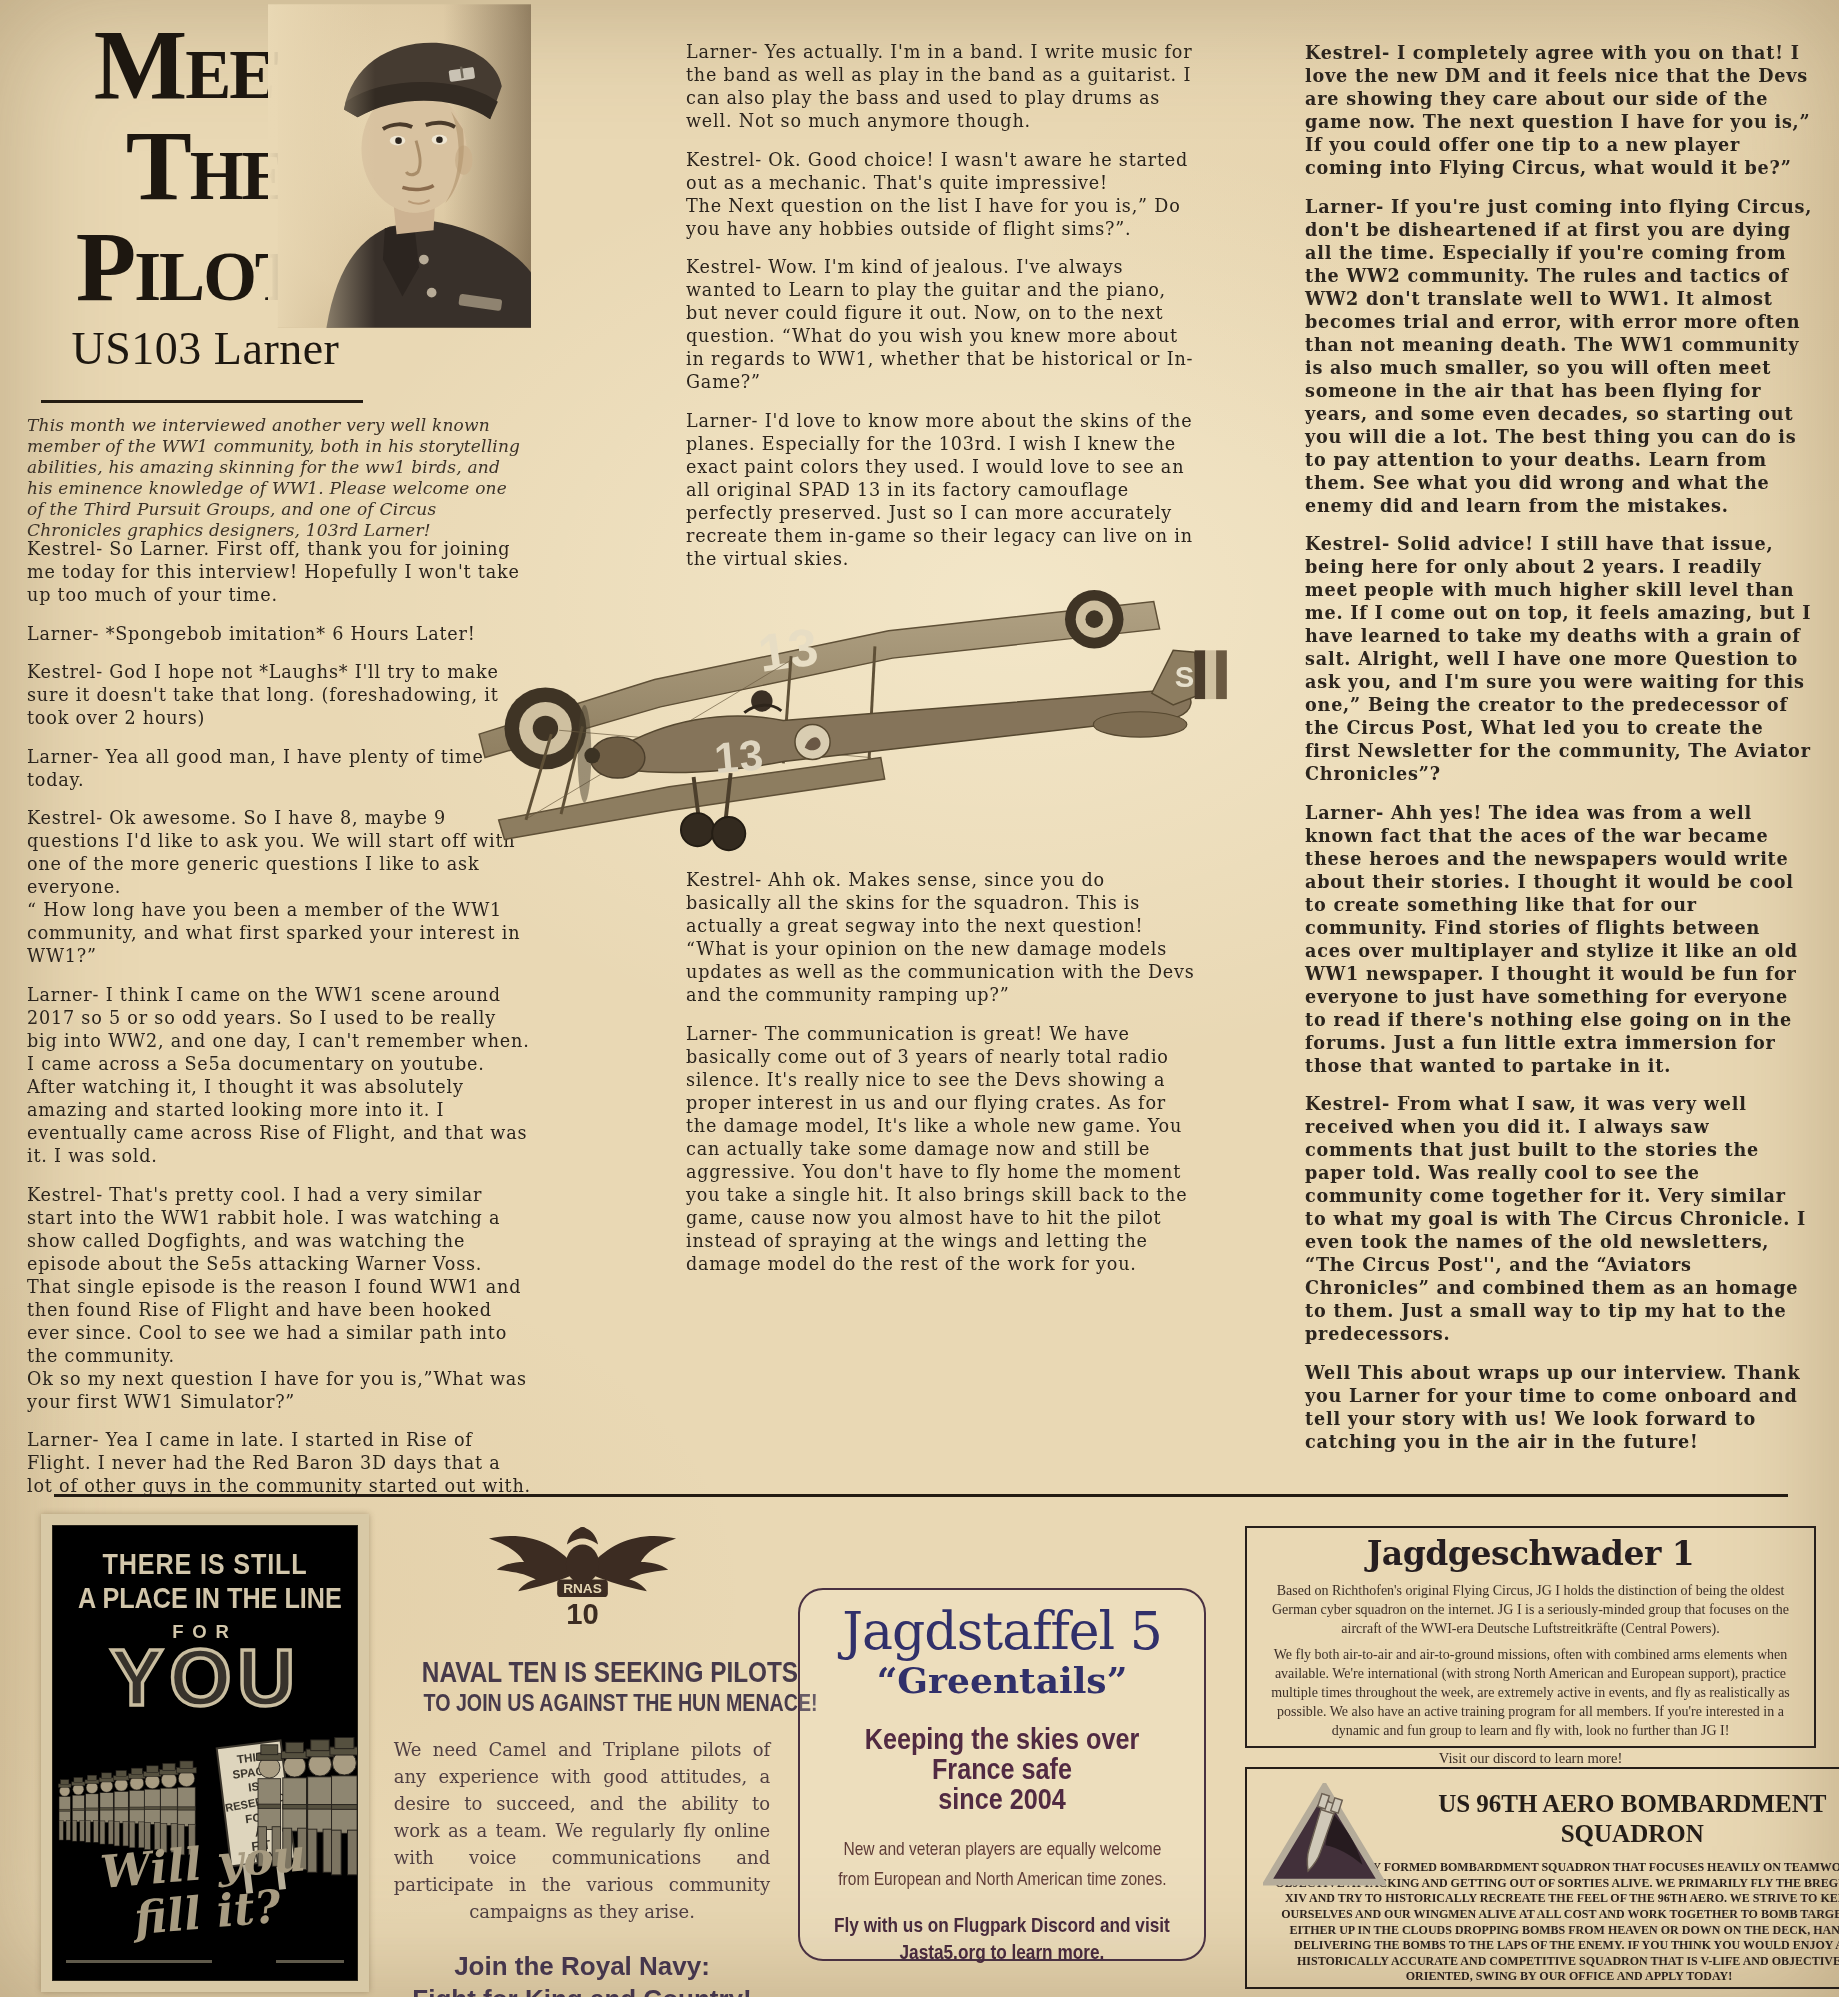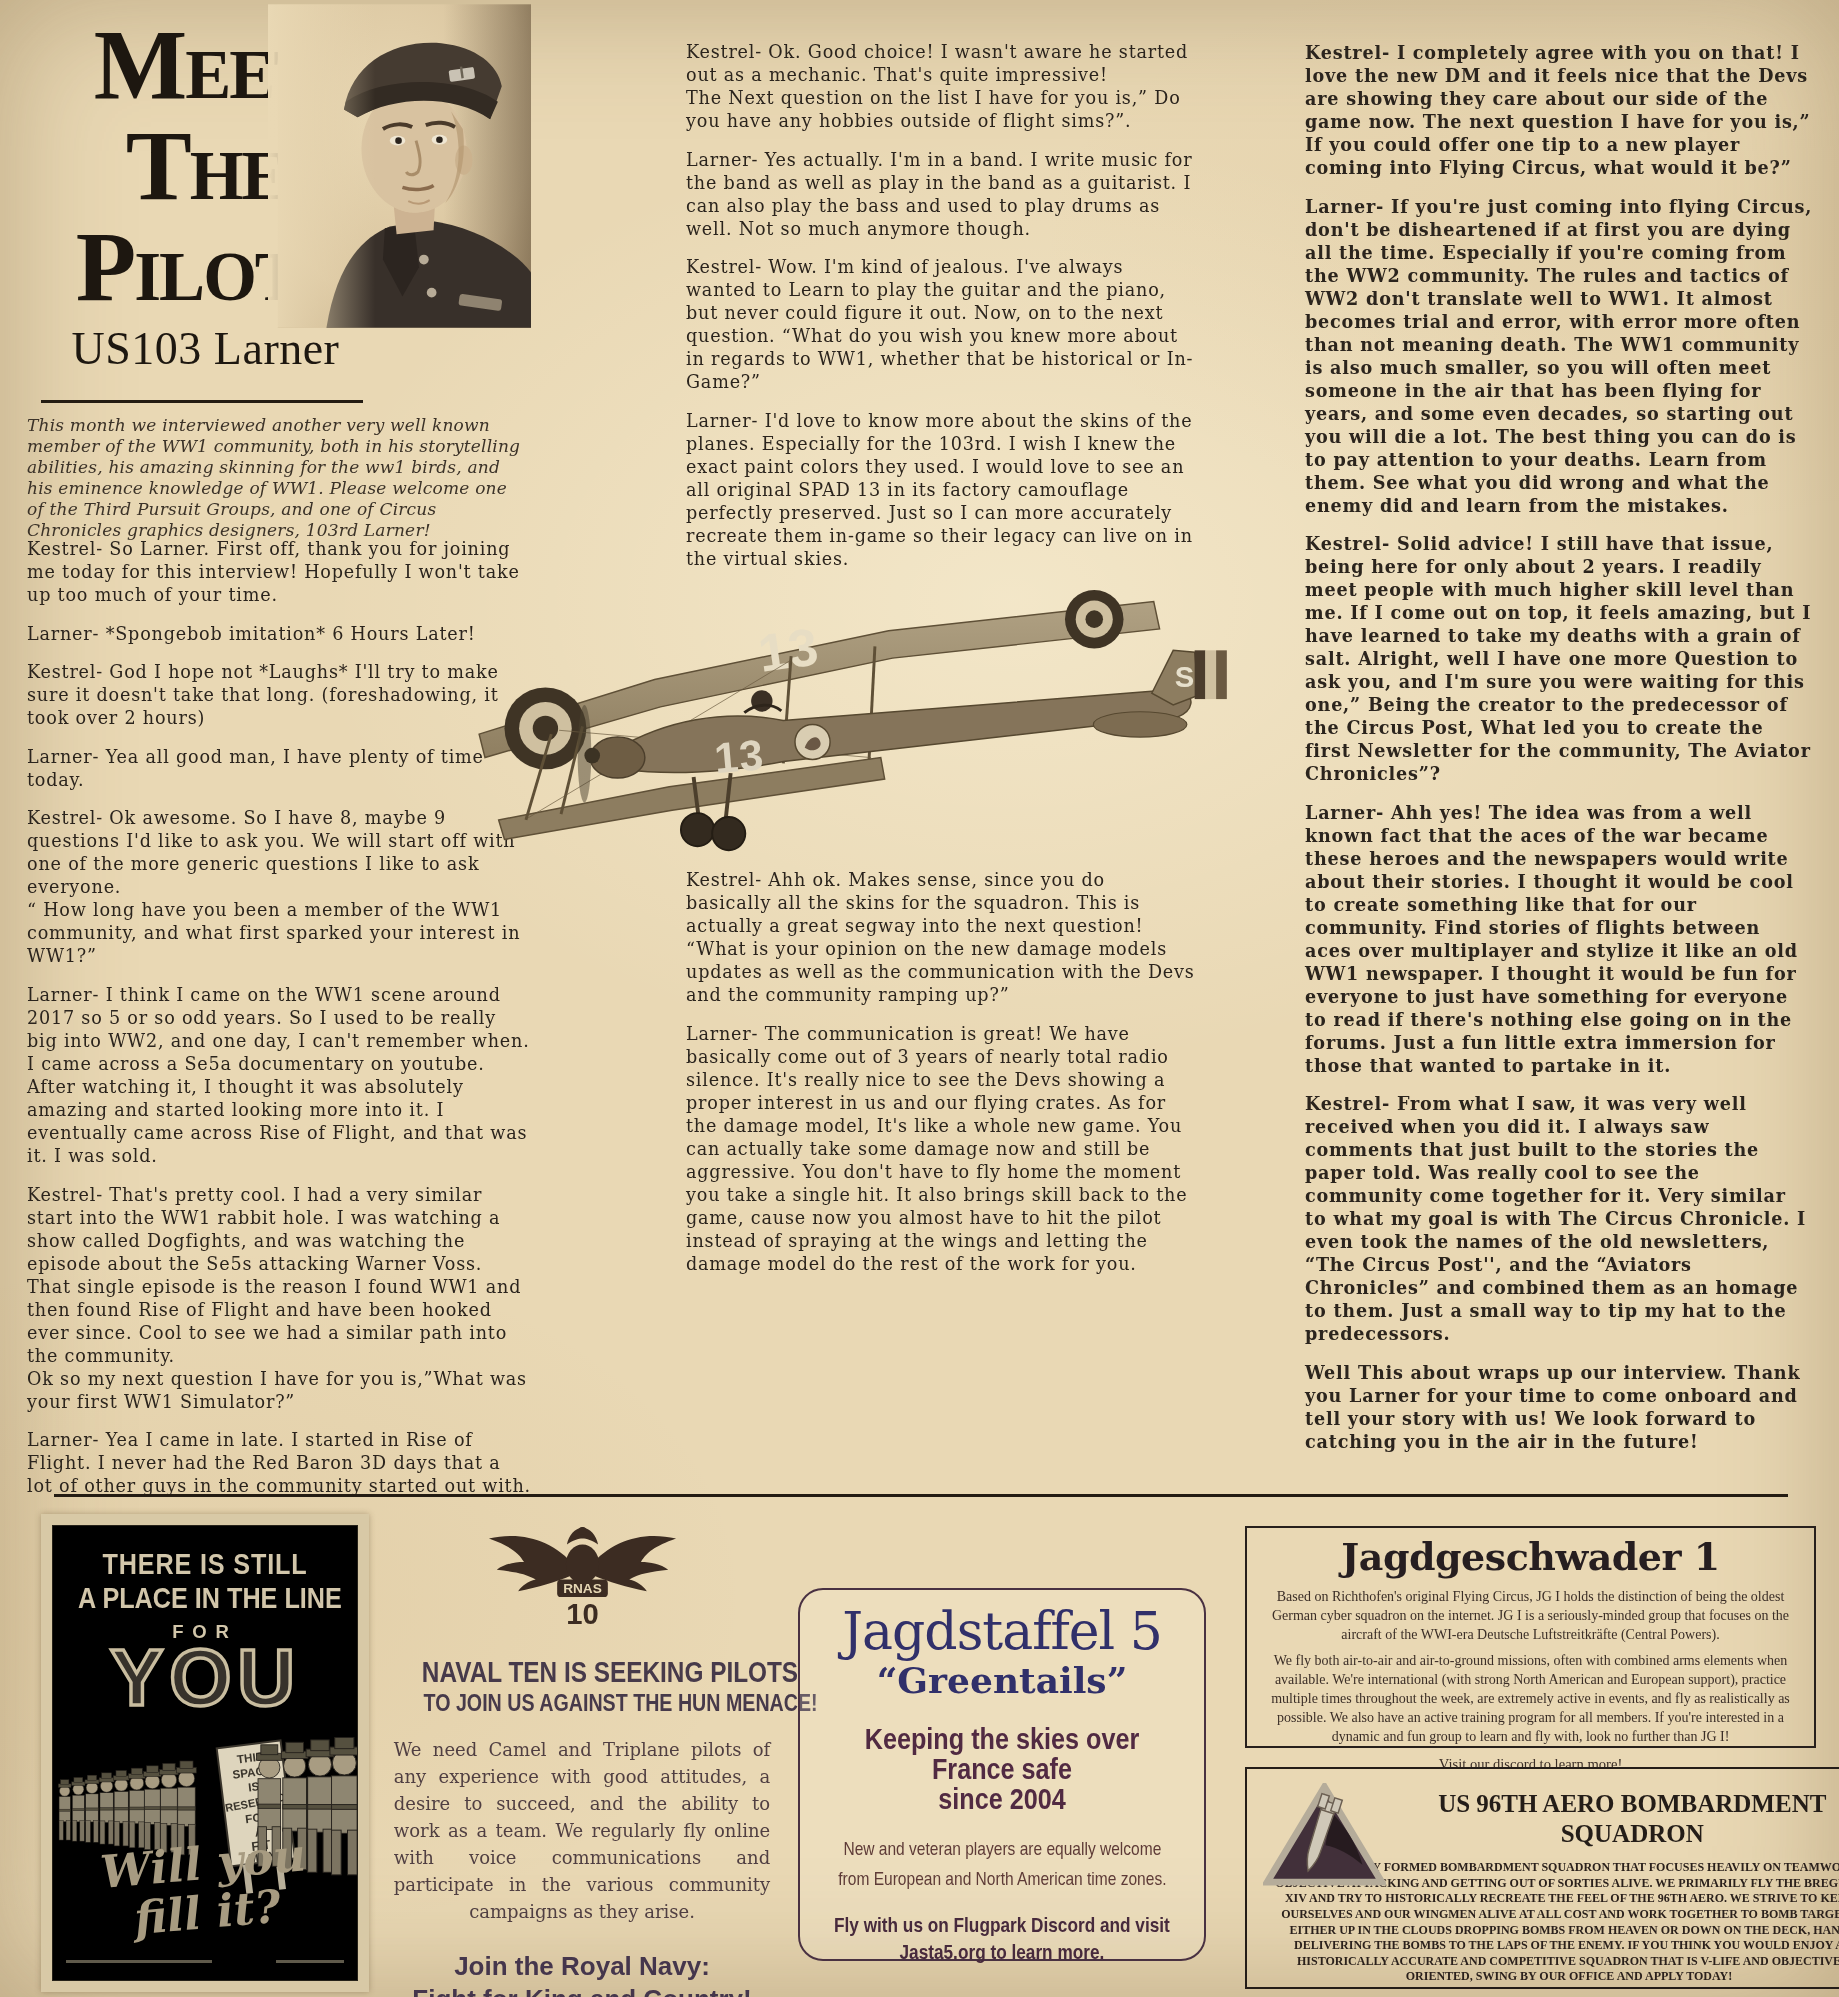--- a/index.html
+++ b/index.html
@@ -67,21 +67,21 @@
   .jasta5 .subtitle{font-family:"DejaVu Serif", serif; font-weight:bold; font-size:36px; color:#31306a; margin-top:0px;}
   .jasta5 .tagline{font-family:"Liberation Sans", sans-serif; font-weight:bold; font-size:30px; line-height:30px;
     color:#512a42; margin-top:23.4px; white-space:pre-line;}
   .jasta5 .body{font-family:"Liberation Sans", sans-serif; font-size:18.5px; line-height:30px;
     color:#5e3b37; margin-top:19.5px; white-space:pre-line;}
   .jasta5 .cta{font-family:"Liberation Sans", sans-serif; font-weight:bold; font-size:20.5px; line-height:27px;
     color:#472a3c; margin-top:17.6px; white-space:pre-line;}
   
   .jg1{position:absolute; left:1245px; top:1526px; width:571px; height:222px; box-sizing:border-box;
     border:2.4px solid #27201c; text-align:center; padding:5.9px 15.6px;}
-  .jg1 .title{font-family:"DejaVu Serif", serif; font-weight:bold; font-size:38px; color:#261e20; letter-spacing:-0.5px;}
+  .jg1 .title{font-family:"DejaVu Serif", serif; font-weight:bold; font-size:33px; color:#261e20; letter-spacing:-0.5px;}
   .jg1 .p{font-family:"Liberation Serif", serif; font-size:14px; line-height:19px; color:#3b2e27; margin-top:7.8px;}
   .jg1 .foot{font-family:"Liberation Serif", serif; font-size:14.6px; color:#3b2e27; margin-top:9.8px;}
   
   .us96{position:absolute; left:1245px; top:1767px; width:648px; height:222px; box-sizing:border-box;
     border:2.9px solid #241d18; text-align:center;}
   .us96 .logo{position:absolute; left:15.6px; top:13.7px;}
   .us96 .title{font-family:"Liberation Serif", serif; font-weight:bold; font-size:25px; line-height:30px;
     color:#241d18; margin:19.5px 19.5px 0 146px;}
   .us96 .body{font-family:"Liberation Serif", serif; font-weight:bold; font-size:12px; line-height:15.6px;
     color:#2b211c; margin:11.7px 23.4px 0 23.4px;}
@@ -163,23 +163,23 @@
     <p>Larner- Yea all good man, I have plenty of time today.</p>
     <p>Kestrel- Ok awesome. So I have 8, maybe 9 questions I'd like to ask you. We will start off with one of the more generic questions I like to ask everyone.
 “ How long have you been a member of the WW1 community, and what first sparked your interest in WW1?”</p>
     <p>Larner- I think I came on the WW1 scene around 2017 so 5 or so odd years. So I used to be really big into WW2, and one day, I can't remember when. I came across a Se5a documentary on youtube. After watching it, I thought it was absolutely amazing and started looking more into it. I eventually came across Rise of Flight, and that was it. I was sold.</p>
     <p>Kestrel- That's pretty cool. I had a very similar start into the WW1 rabbit hole. I was watching a show called Dogfights, and was watching the episode about the Se5s attacking Warner Voss. That single episode is the reason I found WW1 and then found Rise of Flight and have been hooked ever since. Cool to see we had a similar path into the community.
 Ok so my next question I have for you is,”What was your first WW1 Simulator?”</p>
     <p>Larner- Yea I came in late. I started in Rise of Flight. I never had the Red Baron 3D days that a lot of other guys in the community started out with.</p>
   </div>
 
   <div class="col" id="col2">
+    <p>Larner- Yes actually. I'm in a band. I write music for the band as well as play in the band as a guitarist. I can also play the bass and used to play drums as well. Not so much anymore though.</p>
     <p>Kestrel- Ok. Good choice! I wasn't aware he started out as a mechanic. That's quite impressive!
 The Next question on the list I have for you is,” Do you have any hobbies outside of flight sims?”.</p>
-    <p>Larner- Yes actually. I'm in a band. I write music for the band as well as play in the band as a guitarist. I can also play the bass and used to play drums as well. Not so much anymore though.</p>
     <p>Kestrel- Wow. I'm kind of jealous. I've always wanted to Learn to play the guitar and the piano, but never could figure it out. Now, on to the next question. “What do you wish you knew more about in regards to WW1, whether that be historical or In-Game?”</p>
     <p>Larner- I'd love to know more about the skins of the planes. Especially for the 103rd. I wish I knew the exact paint colors they used. I would love to see an all original SPAD 13 in its factory camouflage perfectly preserved. Just so I can more accurately recreate them in-game so their legacy can live on in the virtual skies.</p>
 
     <div class="plane-wrap">
       <svg width="767" height="271" viewBox="0 0 786 278" style="font-size:18px">
         <defs>
           <linearGradient id="wing" x1="0" y1="0" x2="0" y2="1">
             <stop offset="0%" stop-color="#b0a183"></stop>
               <stop offset="100%" stop-color="#8f7f61"></stop>
           </linearGradient>

